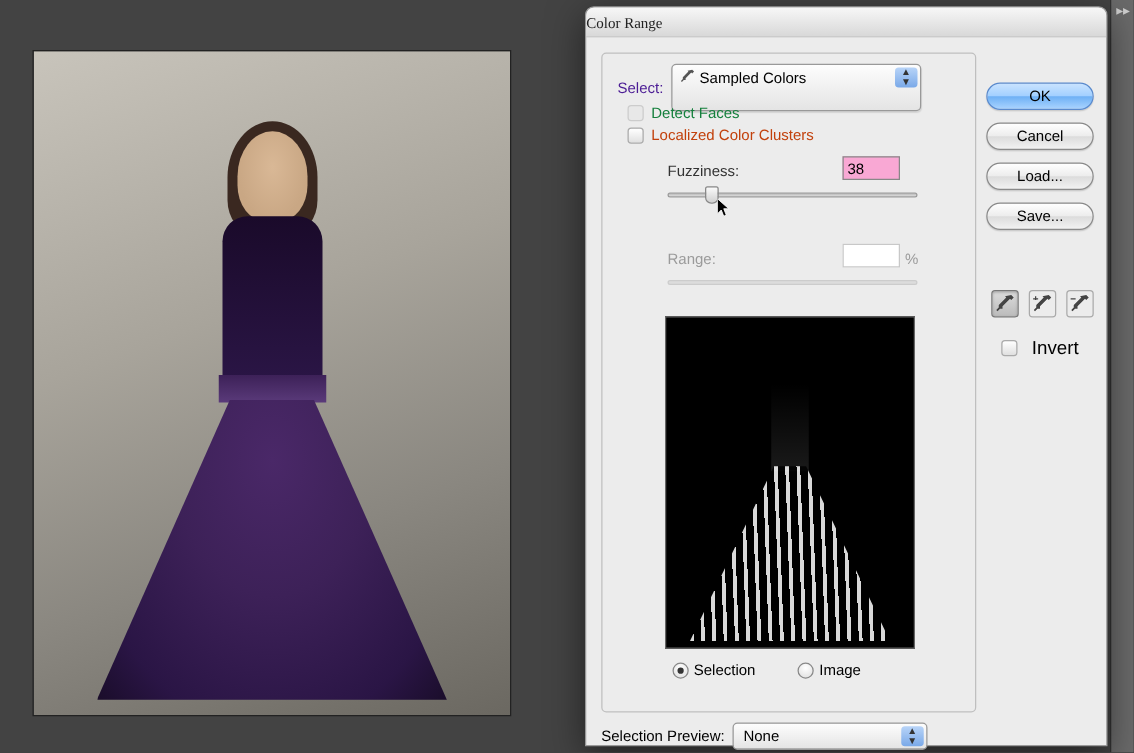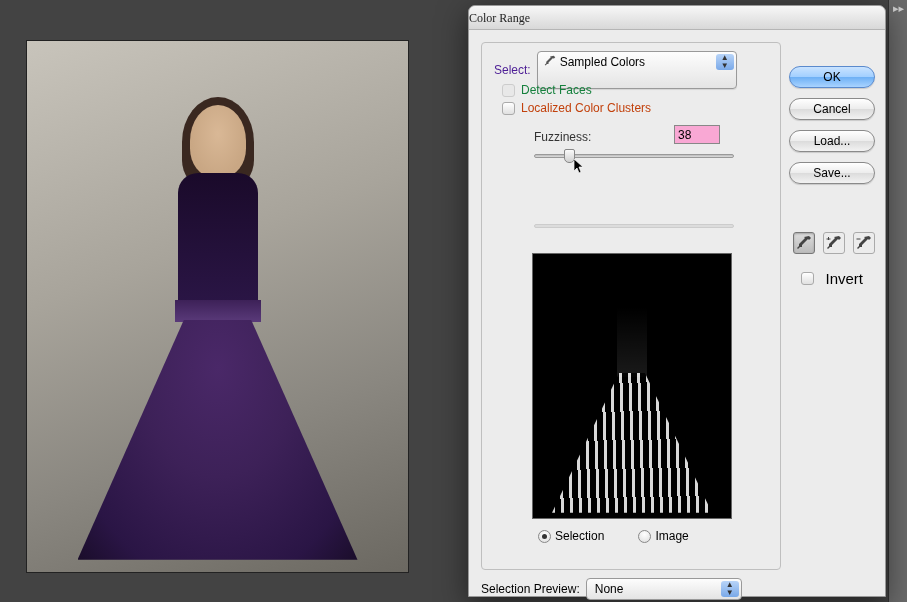--- a/index.html
+++ b/index.html
@@ -125,20 +125,25 @@
         <input class="param-input sel" value="38" style="">
       </div>
       <div class="slider fuzz-slider">
         <div class="slider-track"></div>
         <div class="slider-thumb" style="left: 30px;"></div>
       </div>
       <svg class="cursor" viewBox="0 0 12 16">
         <path d="M0 0 L0 12 L3 9 L5 14 L7 13 L5 8 L9 8 Z" fill="#000" stroke="#fff" stroke-width="0.7"></path>
       </svg>
 
+      <div class="param-row range">
+        <span class="param-label">Range:</span>
+        <input class="param-input dis" disabled="" value="" style="">
+        <span class="param-suffix">%</span>
+      </div>
       <div class="slider range-slider">
         <div class="slider-track dis"></div>
       </div>
 
       <div class="preview-box">
         <div class="preview-torso"></div>
         <div class="preview-skirt"></div>
       </div>
 
       <div class="radio-row">

